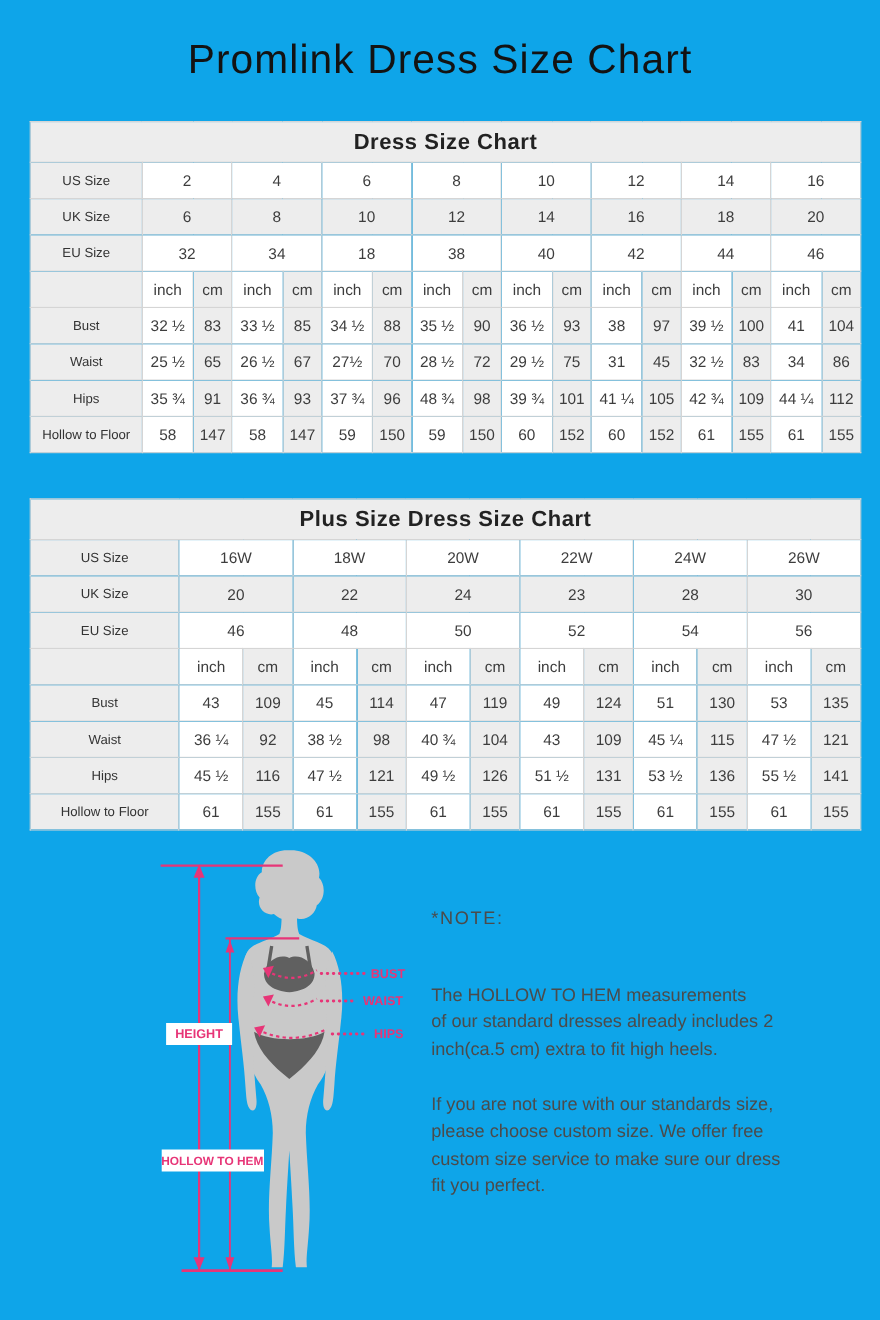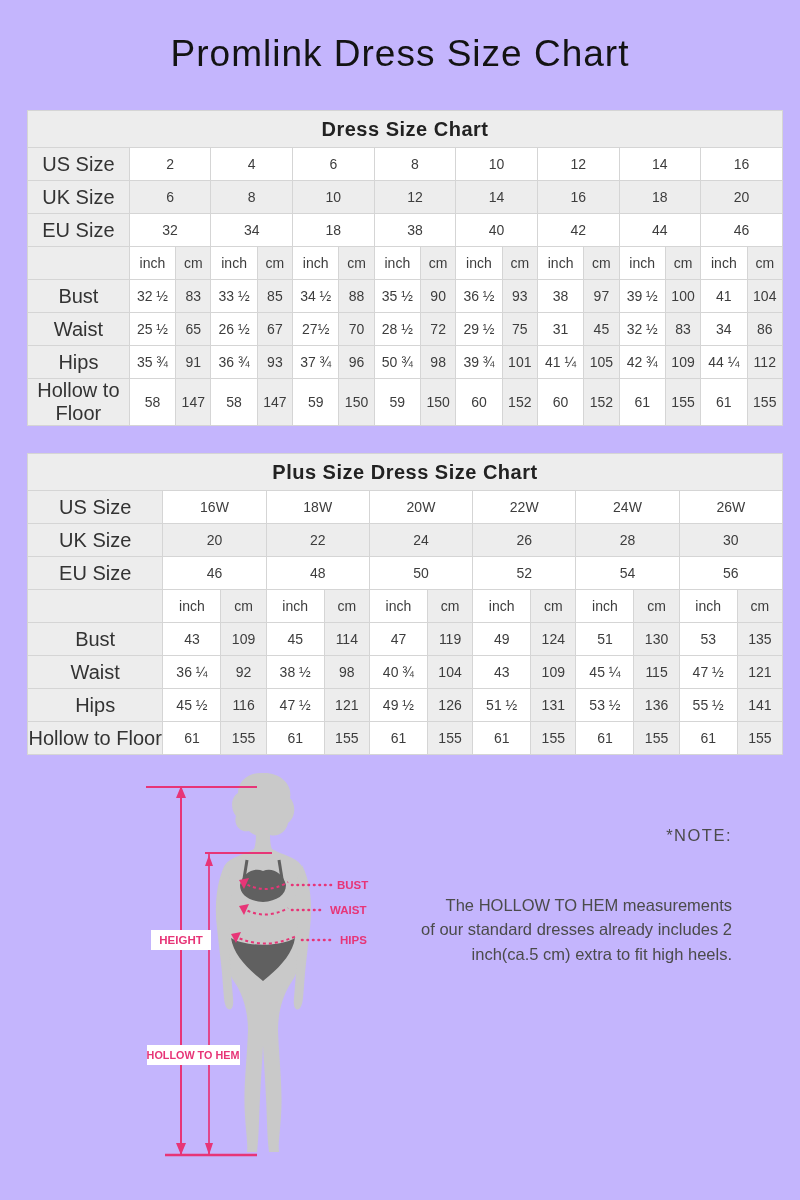--- a/index.html
+++ b/index.html
@@ -1,37 +1,37 @@
 <!DOCTYPE html>
 <html><head>
 <meta charset="utf-8">
 <style>
   html,body{margin:0;padding:0;background:#fff;}
-  .page{position:relative;width:800px;height:1200px;background:#c4b5fd;overflow:hidden;
+  .page{position:relative;width:800px;height:1200px;background:#0ea5e9;overflow:hidden;
         font-family:"Liberation Sans","DejaVu Sans",sans-serif;}
 
   .page-title{position:absolute;top:33px;left:0;width:800px;text-align:center;margin:0;
               font-size:37px;font-weight:500;letter-spacing:1px;color:#131313;}
 
   table.size-table{position:absolute;left:27px;width:756px;border-collapse:collapse;table-layout:fixed;}
   #table-0{top:110px;}
   #table-1{top:453px;border-radius:32px;}
   .size-table td{border:1px solid #d5d5d5;text-align:center;vertical-align:middle;
                  padding:0;height:32px;font-size:14px;color:#3d3d3d;overflow:hidden;}
   .size-table td.t-title{height:36px;font-size:20px;font-weight:700;color:#222;background:#ededed;letter-spacing:.5px;}
-  .size-table td.lab{background:#ededed;font-size:20px;color:#333;}
+  .size-table td.lab{background:#ededed;font-size:12px;color:#333;}
   .size-table td.g{background:#ededed;}
   .size-table td.w{background:#ffffff;}
   #table-0 col.c-lab{width:101px;} #table-0 col.c-inch{width:46px;} #table-0 col.c-cm{width:35px;}
   #table-1 col.c-lab{width:135px;} #table-1 col.c-inch{width:58px;} #table-1 col.c-cm{width:45px;}
 
   .diagram{position:absolute;left:130px;top:768px;width:250px;height:400px;}
   .diagram text{font-family:"Liberation Sans","DejaVu Sans",sans-serif;font-weight:bold;}
 
-  .note{position:absolute;left:392px;top:823px;width:340px;color:#4b4b4b;text-align:right;}
+  .note{position:absolute;left:392px;top:823px;width:340px;color:#4b4b4b;}
   .note-heading{font-size:17px;letter-spacing:1.5px;margin:0;}
   .note p{margin:0;white-space:pre-line;font-size:16.5px;line-height:24.6px;}
   .note .p1{margin-top:45px;}
   .note .p2{margin-top:26px;}
 </style>
 </head>
 <body>
 
 <div class="page">
 
@@ -152,21 +152,21 @@
           <td class="g">86</td>
         </tr>
         <tr>
           <td class="lab">Hips</td>
           <td class="w">35 ¾</td>
           <td class="g">91</td>
           <td class="w">36 ¾</td>
           <td class="g">93</td>
           <td class="w">37 ¾</td>
           <td class="g">96</td>
-          <td class="w">50 ¾</td>
+          <td class="w">48 ¾</td>
           <td class="g">98</td>
           <td class="w">39 ¾</td>
           <td class="g">101</td>
           <td class="w">41 ¼</td>
           <td class="g">105</td>
           <td class="w">42 ¾</td>
           <td class="g">109</td>
           <td class="w">44 ¼</td>
           <td class="g">112</td>
         </tr>
@@ -219,21 +219,21 @@
           <td class="w" colspan="2">20W</td>
           <td class="w" colspan="2">22W</td>
           <td class="w" colspan="2">24W</td>
           <td class="w" colspan="2">26W</td>
         </tr>
         <tr>
           <td class="lab">UK Size</td>
           <td class="g" colspan="2">20</td>
           <td class="g" colspan="2">22</td>
           <td class="g" colspan="2">24</td>
-          <td class="g" colspan="2">26</td>
+          <td class="g" colspan="2">23</td>
           <td class="g" colspan="2">28</td>
           <td class="g" colspan="2">30</td>
         </tr>
         <tr>
           <td class="lab">EU Size</td>
           <td class="w" colspan="2">46</td>
           <td class="w" colspan="2">48</td>
           <td class="w" colspan="2">50</td>
           <td class="w" colspan="2">52</td>
           <td class="w" colspan="2">54</td>
@@ -362,15 +362,19 @@
     <text x="207" y="121" font-size="11.5" fill="#e73577">BUST</text>
     <text x="200" y="146" font-size="11.5" fill="#e73577">WAIST</text>
     <text x="210" y="176" font-size="11.5" fill="#e73577">HIPS</text>
   </svg>
 
   <div class="note">
     <p class="note-heading">*NOTE:</p>
     <p class="p1">The HOLLOW TO HEM measurements
 of our standard dresses already includes 2
 inch(ca.5 cm) extra to fit high heels.</p>
+    <p class="p2">If you are not sure with our standards size,
+please choose custom size. We offer free
+custom size service to make sure our dress
+fit you perfect.</p>
   </div>
 
 </div>
 
 </body></html>

